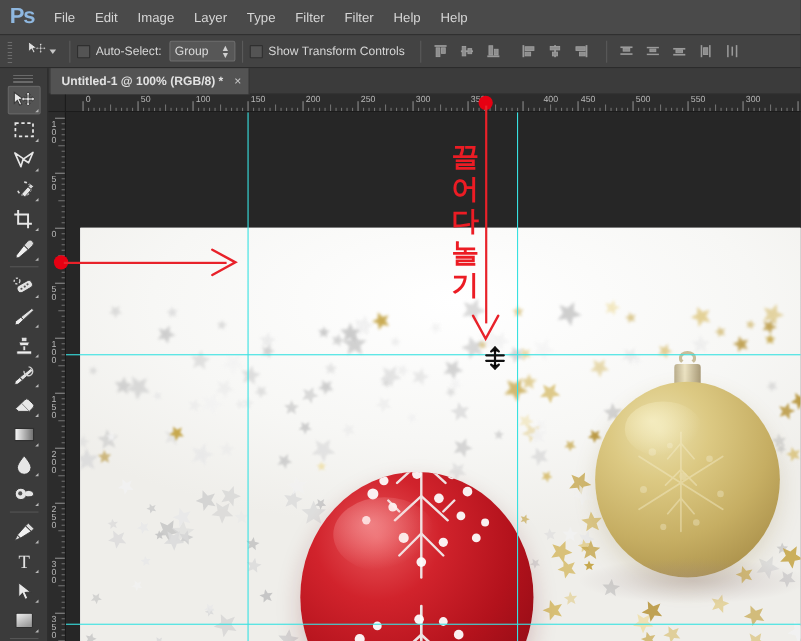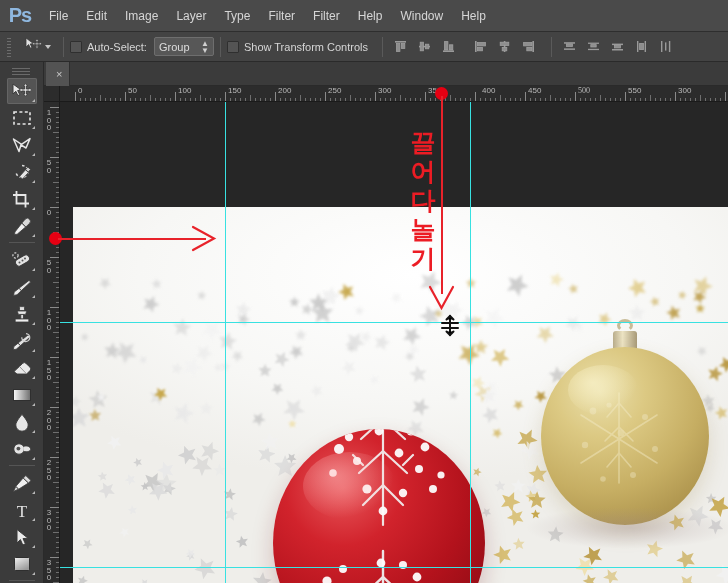--- a/index.html
+++ b/index.html
@@ -219,21 +219,20 @@
   <div class="menubar">
     <div class="ps-logo">Ps</div>
     <div class="menu-item">File</div>
     <div class="menu-item">Edit</div>
     <div class="menu-item">Image</div>
     <div class="menu-item">Layer</div>
     <div class="menu-item">Type</div>
     <div class="menu-item">Filter</div>
     <div class="menu-item">Filter</div>
     <div class="menu-item">Help</div>
-    <div class="menu-item">Window</div>
     <div class="menu-item">Help</div>
   </div>
 
   <div class="optionsbar">
     <div class="grip"></div>
 
     <div class="tool-preview">
       <span>
         <svg width="17" height="15" viewBox="0 0 17 15">
           <path d="M1 1 L1 10 L3.6 7.6 L5.4 11.2 L7 10.4 L5.2 7 L8.4 6.6 Z" fill="#e0e0e0" stroke="#3a3a3a" stroke-width="0.8"></path>
@@ -349,20 +348,21 @@
             <rect x="3" y="2" width="1.4" height="11" fill="#9a9a9a"></rect>
             <rect x="7" y="3.4" width="1.4" height="8.2" fill="#9a9a9a"></rect>
             <rect x="10.9" y="2" width="1.4" height="11" fill="#9a9a9a"></rect>
           </svg>
       </div>
     </div>
   </div>
 
   <div class="tabbar">
     <div class="doc-tab">
+      <span class="doc-tab-title">Untitled-1 @ 100% (RGB/8) *</span>
       <span class="doc-tab-close">×</span>
     </div>
   </div>
 
   <div class="toolbar">
     <div class="tb-grip"></div>
 
     <div class="tool active">
       <span>
       <svg width="22" height="19" viewBox="0 0 22 19">
@@ -650,21 +650,21 @@
       <div class="tickmin" style="left: 370px; height: 3px;"></div>
       <div class="tickmin" style="left: 375px; height: 3px;"></div>
       <div class="tickmin" style="left: 380px; height: 3px;"></div>
       <div class="tickmin" style="left: 385px; height: 3px;"></div>
       <div class="tickmin" style="left: 390px; height: 6px;"></div>
       <div class="tickmin" style="left: 395px; height: 3px;"></div>
       <div class="tickmin" style="left: 400px; height: 3px;"></div>
       <div class="tickmin" style="left: 405px; height: 3px;"></div>
       <div class="tickmin" style="left: 410px; height: 3px;"></div>
       <div class="tickmaj" style="left: 415px;"></div>
-      <div class="rlabel" style="left: 420px;">400</div>
+      <div class="rlabel" style="left: 432px;">400</div>
       <div class="tickmin" style="left: 420px; height: 3px;"></div>
       <div class="tickmin" style="left: 425px; height: 3px;"></div>
       <div class="tickmin" style="left: 430px; height: 3px;"></div>
       <div class="tickmin" style="left: 435px; height: 3px;"></div>
       <div class="tickmin" style="left: 440px; height: 6px;"></div>
       <div class="tickmin" style="left: 445px; height: 3px;"></div>
       <div class="tickmin" style="left: 450px; height: 3px;"></div>
       <div class="tickmin" style="left: 455px; height: 3px;"></div>
       <div class="tickmin" style="left: 460px; height: 3px;"></div>
       <div class="tickmaj" style="left: 465px;"></div>
@@ -672,21 +672,21 @@
       <div class="tickmin" style="left: 470px; height: 3px;"></div>
       <div class="tickmin" style="left: 475px; height: 3px;"></div>
       <div class="tickmin" style="left: 480px; height: 3px;"></div>
       <div class="tickmin" style="left: 485px; height: 3px;"></div>
       <div class="tickmin" style="left: 490px; height: 6px;"></div>
       <div class="tickmin" style="left: 495px; height: 3px;"></div>
       <div class="tickmin" style="left: 500px; height: 3px;"></div>
       <div class="tickmin" style="left: 505px; height: 3px;"></div>
       <div class="tickmin" style="left: 510px; height: 3px;"></div>
       <div class="tickmaj" style="left: 515px;"></div>
-      <div class="rlabel" style="left: 516px; font-family: Liberation Serif, serif;">500</div>
+      <div class="rlabel" style="left: 516px;">500</div>
       <div class="tickmin" style="left: 520px; height: 3px;"></div>
       <div class="tickmin" style="left: 525px; height: 3px;"></div>
       <div class="tickmin" style="left: 530px; height: 3px;"></div>
       <div class="tickmin" style="left: 535px; height: 3px;"></div>
       <div class="tickmin" style="left: 540px; height: 6px;"></div>
       <div class="tickmin" style="left: 545px; height: 3px;"></div>
       <div class="tickmin" style="left: 550px; height: 3px;"></div>
       <div class="tickmin" style="left: 555px; height: 3px;"></div>
       <div class="tickmin" style="left: 560px; height: 3px;"></div>
       <div class="tickmaj" style="left: 565px;"></div>

